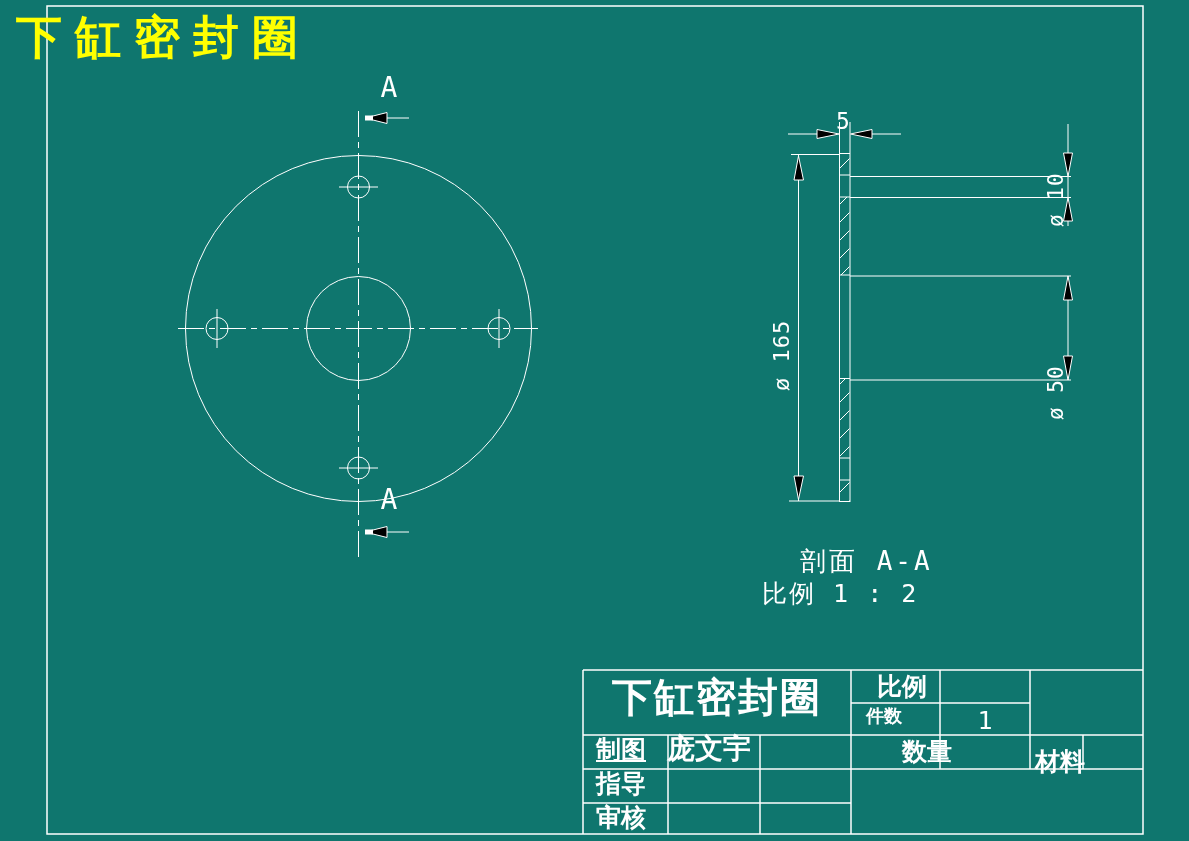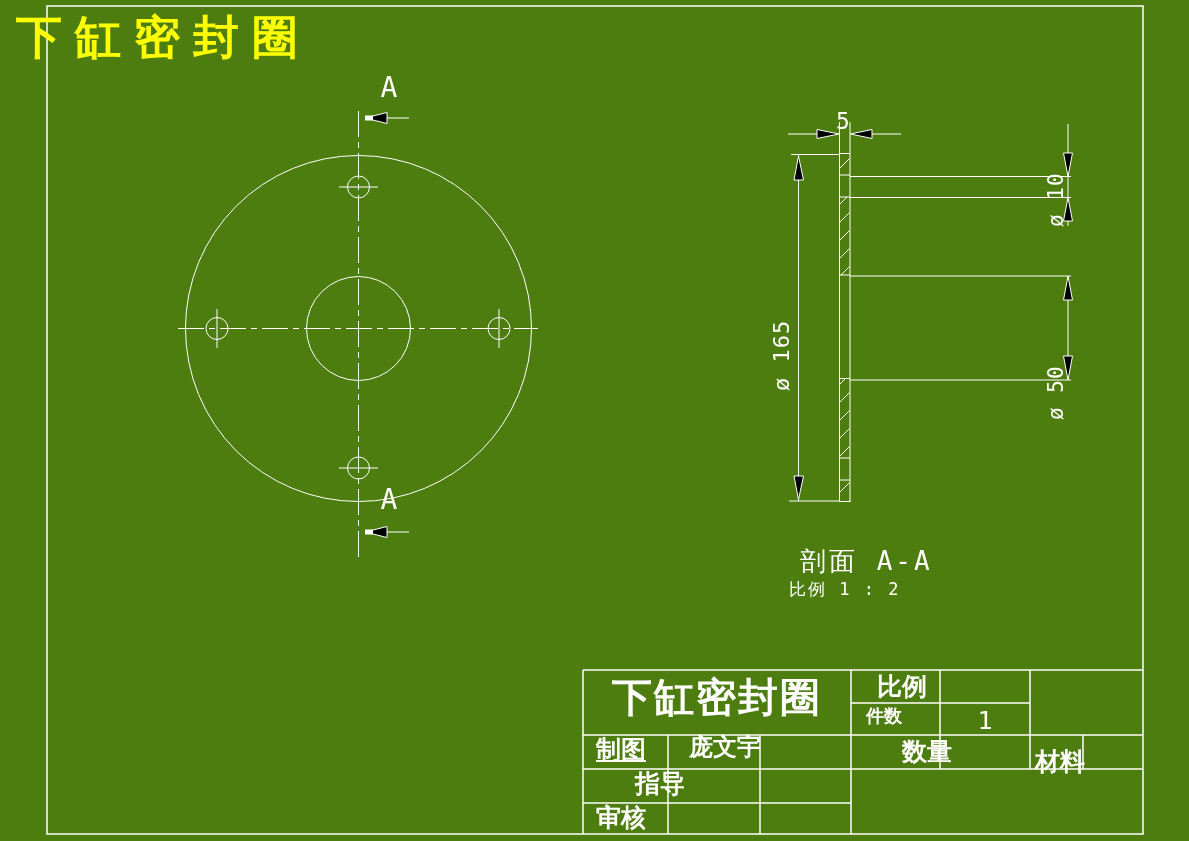--- a/index.html
+++ b/index.html
@@ -1,17 +1,17 @@
 <!DOCTYPE html>
 <html><head>
 <meta charset="utf-8">
 <style>
   html,body{margin:0;padding:0;background:#000;}
   #stage{
-    position:relative;width:1189px;height:841px;background:#4d7c0f;overflow:hidden;
+    position:relative;width:1189px;height:841px;background:#0f766e;overflow:hidden;
     font-family:"DejaVu Sans Mono", monospace;
   }
   #stage svg{position:absolute;left:0;top:0;}
   .txt{position:absolute;color:#fff;white-space:nowrap;line-height:1;}
   .cad{font-family:"DejaVu Sans Mono", monospace;font-weight:400;}
   .cjk-bold{font-family:"Liberation Sans", sans-serif;font-weight:700;}
   .page-title{
     font-family:"DejaVu Serif", serif;font-weight:700;color:#ffff00;
     font-size:46px;letter-spacing:13px;
   }
@@ -140,26 +140,26 @@
 
   <div class="txt cad center" style="left:374px;top:74px;width:30px;font-size:28px;">A</div>
   <div class="txt cad center" style="left:374px;top:486px;width:30px;font-size:28px;">A</div>
 
   <div class="txt cad center" style="left:830px;top:110px;width:26px;font-size:23px;">5</div>
   <div class="txt cad rot" style="left:771px;top:391px;font-size:22px;letter-spacing:1px;">ø 165</div>
   <div class="txt cad rot" style="left:1046px;top:227px;font-size:21px;letter-spacing:1px;">ø 10</div>
   <div class="txt cad rot" style="left:1046px;top:420px;font-size:21px;letter-spacing:1px;">ø 50</div>
 
   <div class="txt cad" style="left:800px;top:548px;font-size:26px;letter-spacing:3px;text-align:center;">剖面 A-A</div>
-  <div class="txt cad" style="left:789px;top:581px;font-size:17px;letter-spacing:2px;">比例 1 : 2</div>
+  <div class="txt cad" style="left:762px;top:581px;font-size:25px;letter-spacing:2px;">比例 1 : 2</div>
 
   <div class="txt cjk-bold center" style="left:583px;top:677px;width:268px;font-size:40px;letter-spacing:2px;">下缸密封圈</div>
   <div class="txt cjk-bold" style="left:866px;top:674px;font-size:25px;margin-left:11px;">比例</div>
   <div class="txt cjk-bold" style="left:866px;top:707px;font-size:18px;">件数</div>
   <div class="txt cad center" style="left:940px;top:708px;width:90px;font-size:25px;">1</div>
   <div class="txt cjk-bold" style="left:866px;top:739px;font-size:25px;margin-left:36px;">数量</div>
   <div class="txt cjk-bold" style="left:1035px;top:737px;font-size:25px;margin-top:12px;">材料</div>
   <div class="txt cjk-bold" style="left:596px;top:737px;font-size:25px;text-decoration:underline;">制图</div>
-  <div class="txt cjk-bold" style="left:667px;top:735px;font-size:24px;padding-left:22px;">庞文宇</div>
-  <div class="txt cjk-bold" style="left:596px;top:771px;font-size:25px;margin-left:39px;">指导</div>
+  <div class="txt cjk-bold" style="left:667px;top:735px;font-size:28px;">庞文宇</div>
+  <div class="txt cjk-bold" style="left:596px;top:771px;font-size:25px;">指导</div>
   <div class="txt cjk-bold" style="left:596px;top:805px;font-size:25px;">审核</div>
 
 </div>
 
 </body></html>

